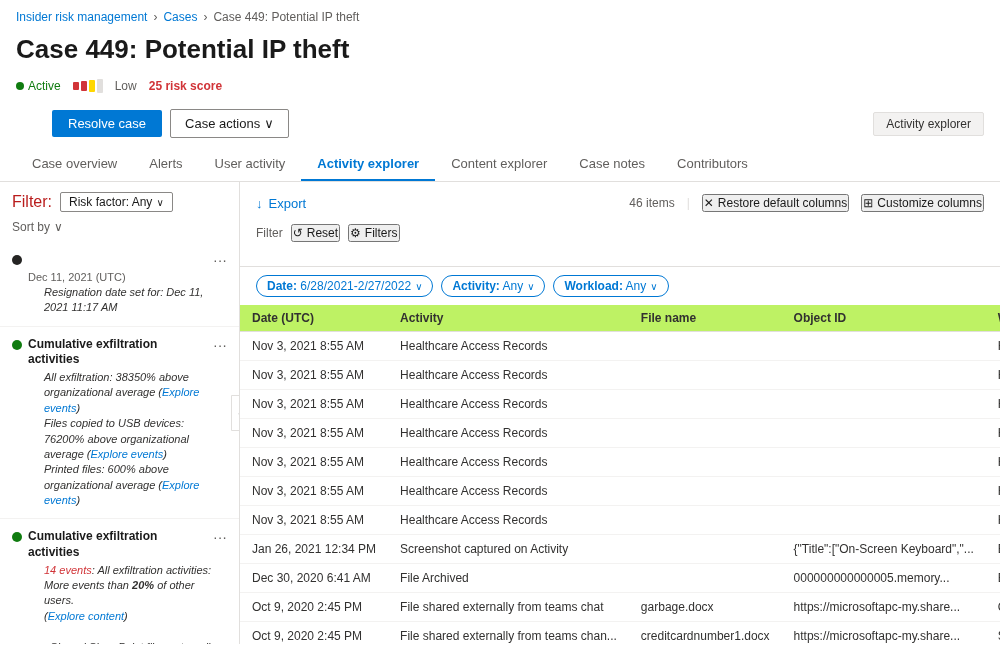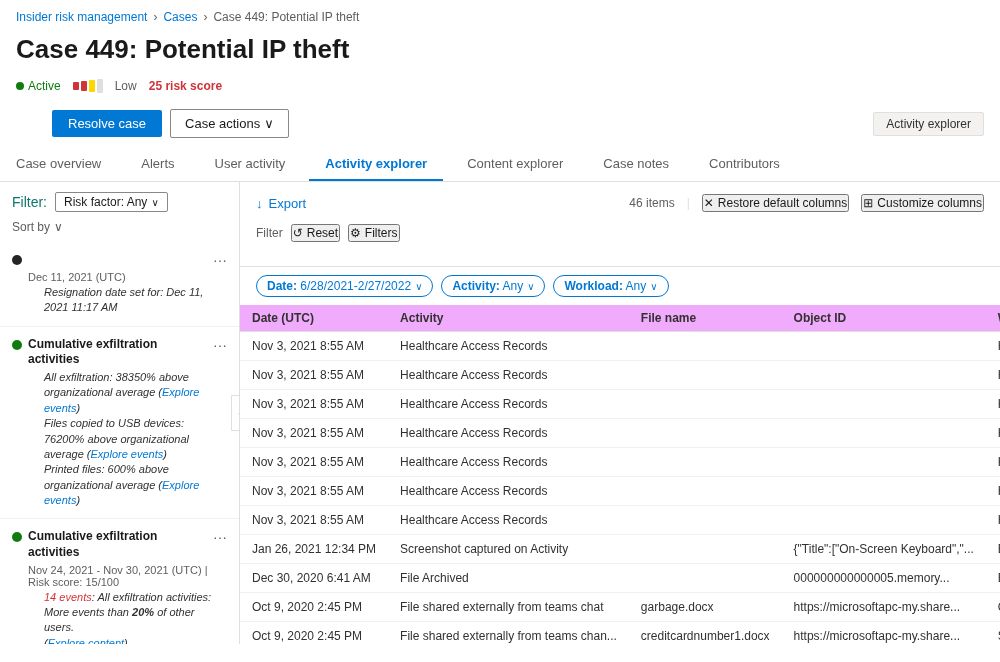--- a/index.html
+++ b/index.html
@@ -17,30 +17,30 @@
     .risk-bars { display: flex; gap: 2px; align-items: center; }
     .risk-bar { width: 6px; height: 10px; border-radius: 1px; }
     .risk-label { font-size: 12px; color: #605e5c; }
     .risk-score { color: #d13438; font-weight: 600; font-size: 12px; }
 
     .action-bar { display: flex; align-items: center; gap: 8px; padding: 6px 16px 10px; }
     .btn-primary { background: #0078d4; color: #fff; border: none; padding: 6px 16px; border-radius: 2px; cursor: pointer; font-size: 13px; margin-left: 36px; }
     .btn-secondary { background: #fff; color: #1a1a1a; border: 1px solid #8a8886; padding: 6px 14px; border-radius: 2px; cursor: pointer; font-size: 13px; display: flex; align-items: center; gap: 4px; }
     .tab-breadcrumb { margin-left: auto; background: #f3f2f1; border: 1px solid #e1dfdd; padding: 4px 12px; font-size: 12px; border-radius: 2px; color: #323130; }
 
-    .nav-tabs { display: flex; border-bottom: 1px solid #e1dfdd; padding: 0 0; gap: 8px; }
+    .nav-tabs { display: flex; border-bottom: 1px solid #e1dfdd; padding: 0 16px; gap: 0; }
     .nav-tab { padding: 8px 16px; cursor: pointer; font-size: 13px; color: #605e5c; border-bottom: 2px solid transparent; white-space: nowrap; }
     .nav-tab.active { color: #0078d4; border-bottom: 2px solid #0078d4; font-weight: 600; }
 
     .main-layout { display: flex; height: calc(662px - 200px); }
 
     .sidebar { width: 240px; min-width: 240px; border-right: 1px solid #e1dfdd; overflow-y: auto; position: relative; }
 
     .filter-row { display: flex; align-items: center; gap: 8px; padding: 10px 12px 4px; }
-    .filter-label { font-size: 14px; color: #0f766e; }
+    .filter-label { font-size: 16px; color: #b91c1c; }
     .filter-pill { display: flex; align-items: center; gap: 4px; border: 1px solid #8a8886; border-radius: 2px; padding: 2px 8px; font-size: 12px; cursor: pointer; background: #fff; }
     .filter-pill .chevron { font-size: 10px; }
 
     .sort-row { display: flex; align-items: flex-start; gap: 4px; padding: 4px 12px 8px; font-size: 12px; color: #605e5c; cursor: pointer; }
 
     .sidebar-item { padding: 10px 12px; border-bottom: 1px solid #f3f2f1; cursor: pointer; }
     .sidebar-item-header { display: flex; align-items: flex-start; justify-content: space-between; }
     .sidebar-item-icon { width: 10px; height: 10px; border-radius: 50%; margin-top: 3px; flex-shrink: 0; }
     .icon-dark { background: #252423; }
     .icon-green { background: #107c10; }
@@ -63,21 +63,21 @@
     .filter-bar { display: flex; align-items: center; gap: 8px; padding: 4px 16px 24px; border-bottom: 1px solid #e1dfdd; }
     .filter-bar-label { font-size: 12px; color: #605e5c; }
     .filter-icon-btn { display: flex; align-items: center; gap: 4px; font-size: 12px; color: #1a1a1a; cursor: pointer; }
     .reset-btn { display: flex; align-items: center; gap: 4px; font-size: 12px; color: #1a1a1a; cursor: pointer; }
 
     .pill-filters { display: flex; align-items: center; gap: 8px; padding: 8px 16px; }
     .pill { display: flex; align-items: center; gap: 4px; border: 1px solid #0078d4; border-radius: 16px; padding: 3px 10px; font-size: 12px; color: #0078d4; cursor: pointer; background: #fff; }
     .pill .chevron { font-size: 10px; }
 
     .data-table { width: 100%; border-collapse: collapse; }
-    .data-table th { text-align: left; font-size: 12px; font-weight: 600; color: #323130; padding: 6px 12px; border-bottom: 1px solid #e1dfdd; background: #f0abfc; white-space: nowrap; }
+    .data-table th { text-align: left; font-size: 12px; font-weight: 600; color: #323130; padding: 6px 12px; border-bottom: 1px solid #e1dfdd; background: #bef264; white-space: nowrap; }
     .data-table td { text-align: left; font-size: 12px; color: #323130; padding: 7px 12px; border-bottom: 1px solid #f3f2f1; white-space: nowrap; }
     .col-date { width: 130px; }
     .col-activity { width: 220px; }
     .col-filename { width: 130px; }
     .col-objectid { width: 130px; }
     .col-workload { width: 100px; }
 
     .collapse-handle { position: absolute; right: -10px; top: 50%; transform: translateY(-50%); width: 18px; height: 36px; background: #fff; border: 1px solid #e1dfdd; border-radius: 0 4px 4px 0; display: flex; align-items: center; justify-content: center; cursor: pointer; z-index: 10; font-size: 10px; color: #605e5c; }
   </style>
 </head>
@@ -164,21 +164,20 @@
         Printed files: 600% above organizational average (<span class="sidebar-item-link">Explore events</span>)
       </div>
     </div>
 
     <div class="sidebar-item">
       <div class="sidebar-item-header">
         <span class="sidebar-item-icon icon-green"></span>
         <span class="sidebar-item-title">Cumulative exfiltration activities</span>
         <span class="sidebar-item-menu">···</span>
       </div>
-      <div class="sidebar-item-date">Nov 24, 2021 - Nov 30, 2021 (UTC) | Risk score: 15/100</div>
       <div class="sidebar-item-desc">
         <span class="sidebar-item-highlight">14 events</span>: All exfiltration activities:<br>
         More events than <strong>20%</strong> of other users.<br>
         (<span class="sidebar-item-link">Explore content</span>)<br><br>
         : Shared SharePoint files externally:<br>
         More events than  of other users.<br>
         ()<br><br>
         : All exfiltration activities with prioritized content:<br>
         More events than  of other users.<br>
         Priority content includes: 2 SharePoint sites, 5 sensitivity labels and 2 sensitive info types. ⓘ<br>

